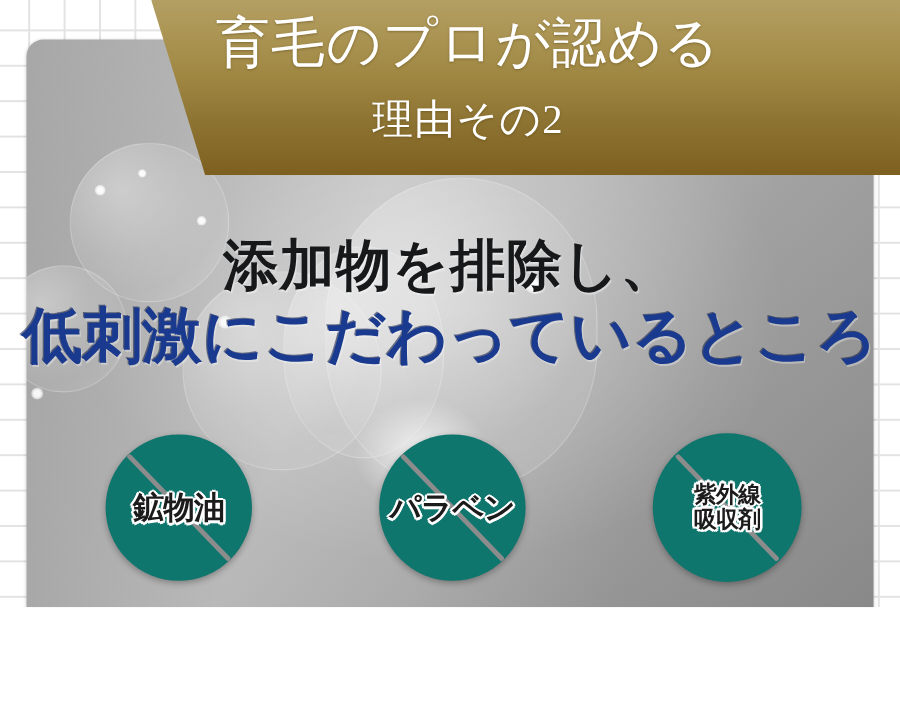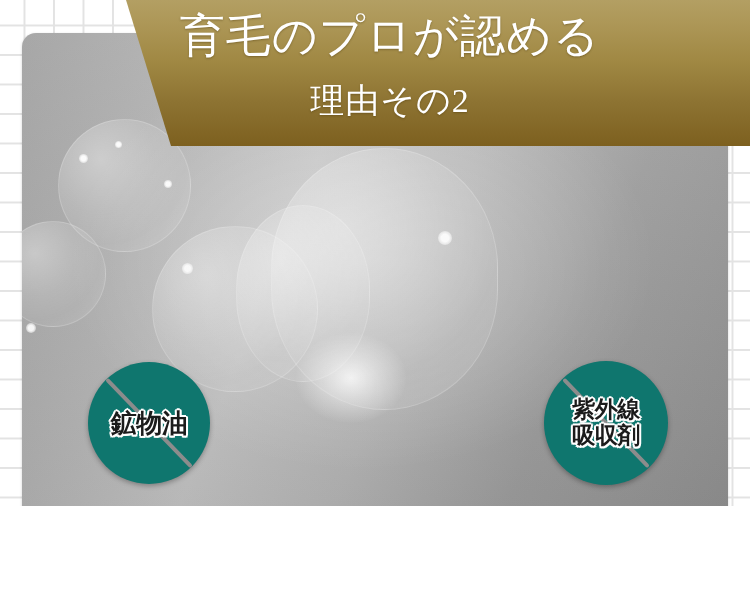--- a/index.html
+++ b/index.html
@@ -204,21 +204,21 @@
     font-size: 26px;
     color: #1b1b1b;
     line-height: 1.08;
     text-align: center;
     letter-spacing: -0.5px;
     text-shadow:
       2px 0 0 #fff, -2px 0 0 #fff, 0 2px 0 #fff, 0 -2px 0 #fff,
       1.5px 1.5px 0 #fff, -1.5px 1.5px 0 #fff, 1.5px -1.5px 0 #fff, -1.5px -1.5px 0 #fff;
     white-space: pre-line;
   }
-  .badge.two-line .label { font-size: 23px; line-height: 1.12; }
+  .badge.two-line .label { font-size: 19px; line-height: 1.12; }
 </style>
 </head>
 <body>
 
 <div id="stage">
 
   <div class="grid-bg"></div>
 
   <div class="card">
     <div class="bubble bub-d"></div>
@@ -233,25 +233,33 @@
     <div class="dot dot-4"></div>
     <div class="dot dot-5"></div>
     <div class="dot dot-6"></div>
     <div class="card-sheen"></div>
   </div>
 
   <div class="gold-banner"></div>
   <div class="gold-title">育毛のプロが認める</div>
   <div class="gold-sub">理由その2</div>
 
+  <div class="headline">
+    <div class="head-line1">添加物を排除し、</div>
+    <div class="head-line2">低刺激にこだわっているところ</div>
+  </div>
 
   <div class="badge-row">
     <div class="badge">
       <div class="slash"></div>
       <div class="label">鉱物油</div>
+    </div>
+    <div class="badge">
+      <div class="slash"></div>
+      <div class="label">パラベン</div>
     </div>
     <div class="badge tall two-line">
       <div class="slash"></div>
       <div class="label">紫外線
 吸収剤</div>
     </div>
   </div>
 
 </div>
 

